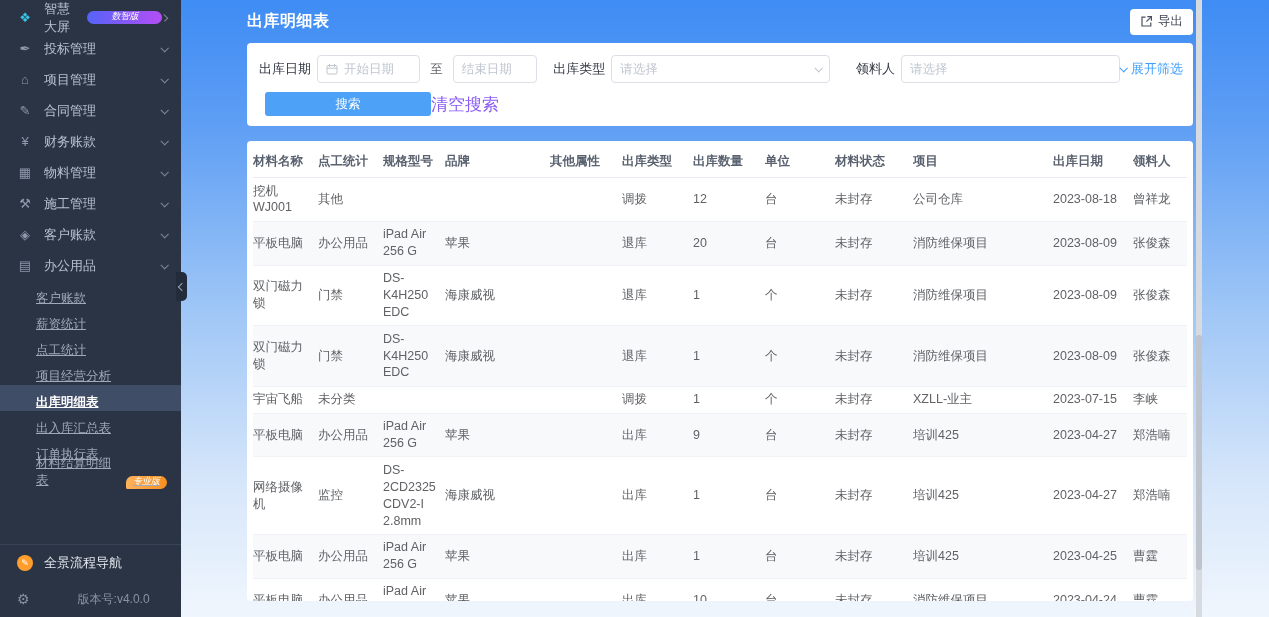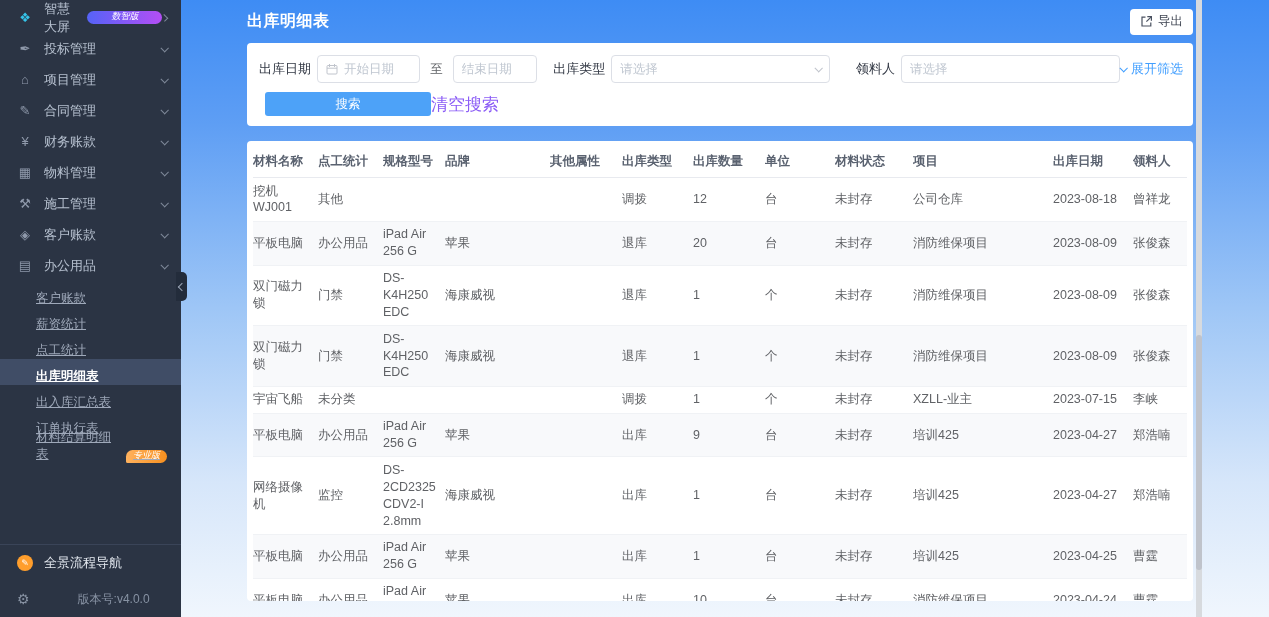--- a/index.html
+++ b/index.html
@@ -112,20 +112,23 @@
           <span class="chev chevron"></span>
         </div>
         <div class="sub-item">
           <span>客户账款</span>
         </div>
         <div class="sub-item">
           <span>薪资统计</span>
         </div>
         <div class="sub-item">
           <span>点工统计</span>
+        </div>
+        <div class="sub-item">
+          <span>项目经营分析</span>
         </div>
         <div class="sub-item active">
           <span>出库明细表</span>
         </div>
         <div class="sub-item">
           <span>出入库汇总表</span>
         </div>
         <div class="sub-item">
           <span>订单执行表</span>
         </div>

